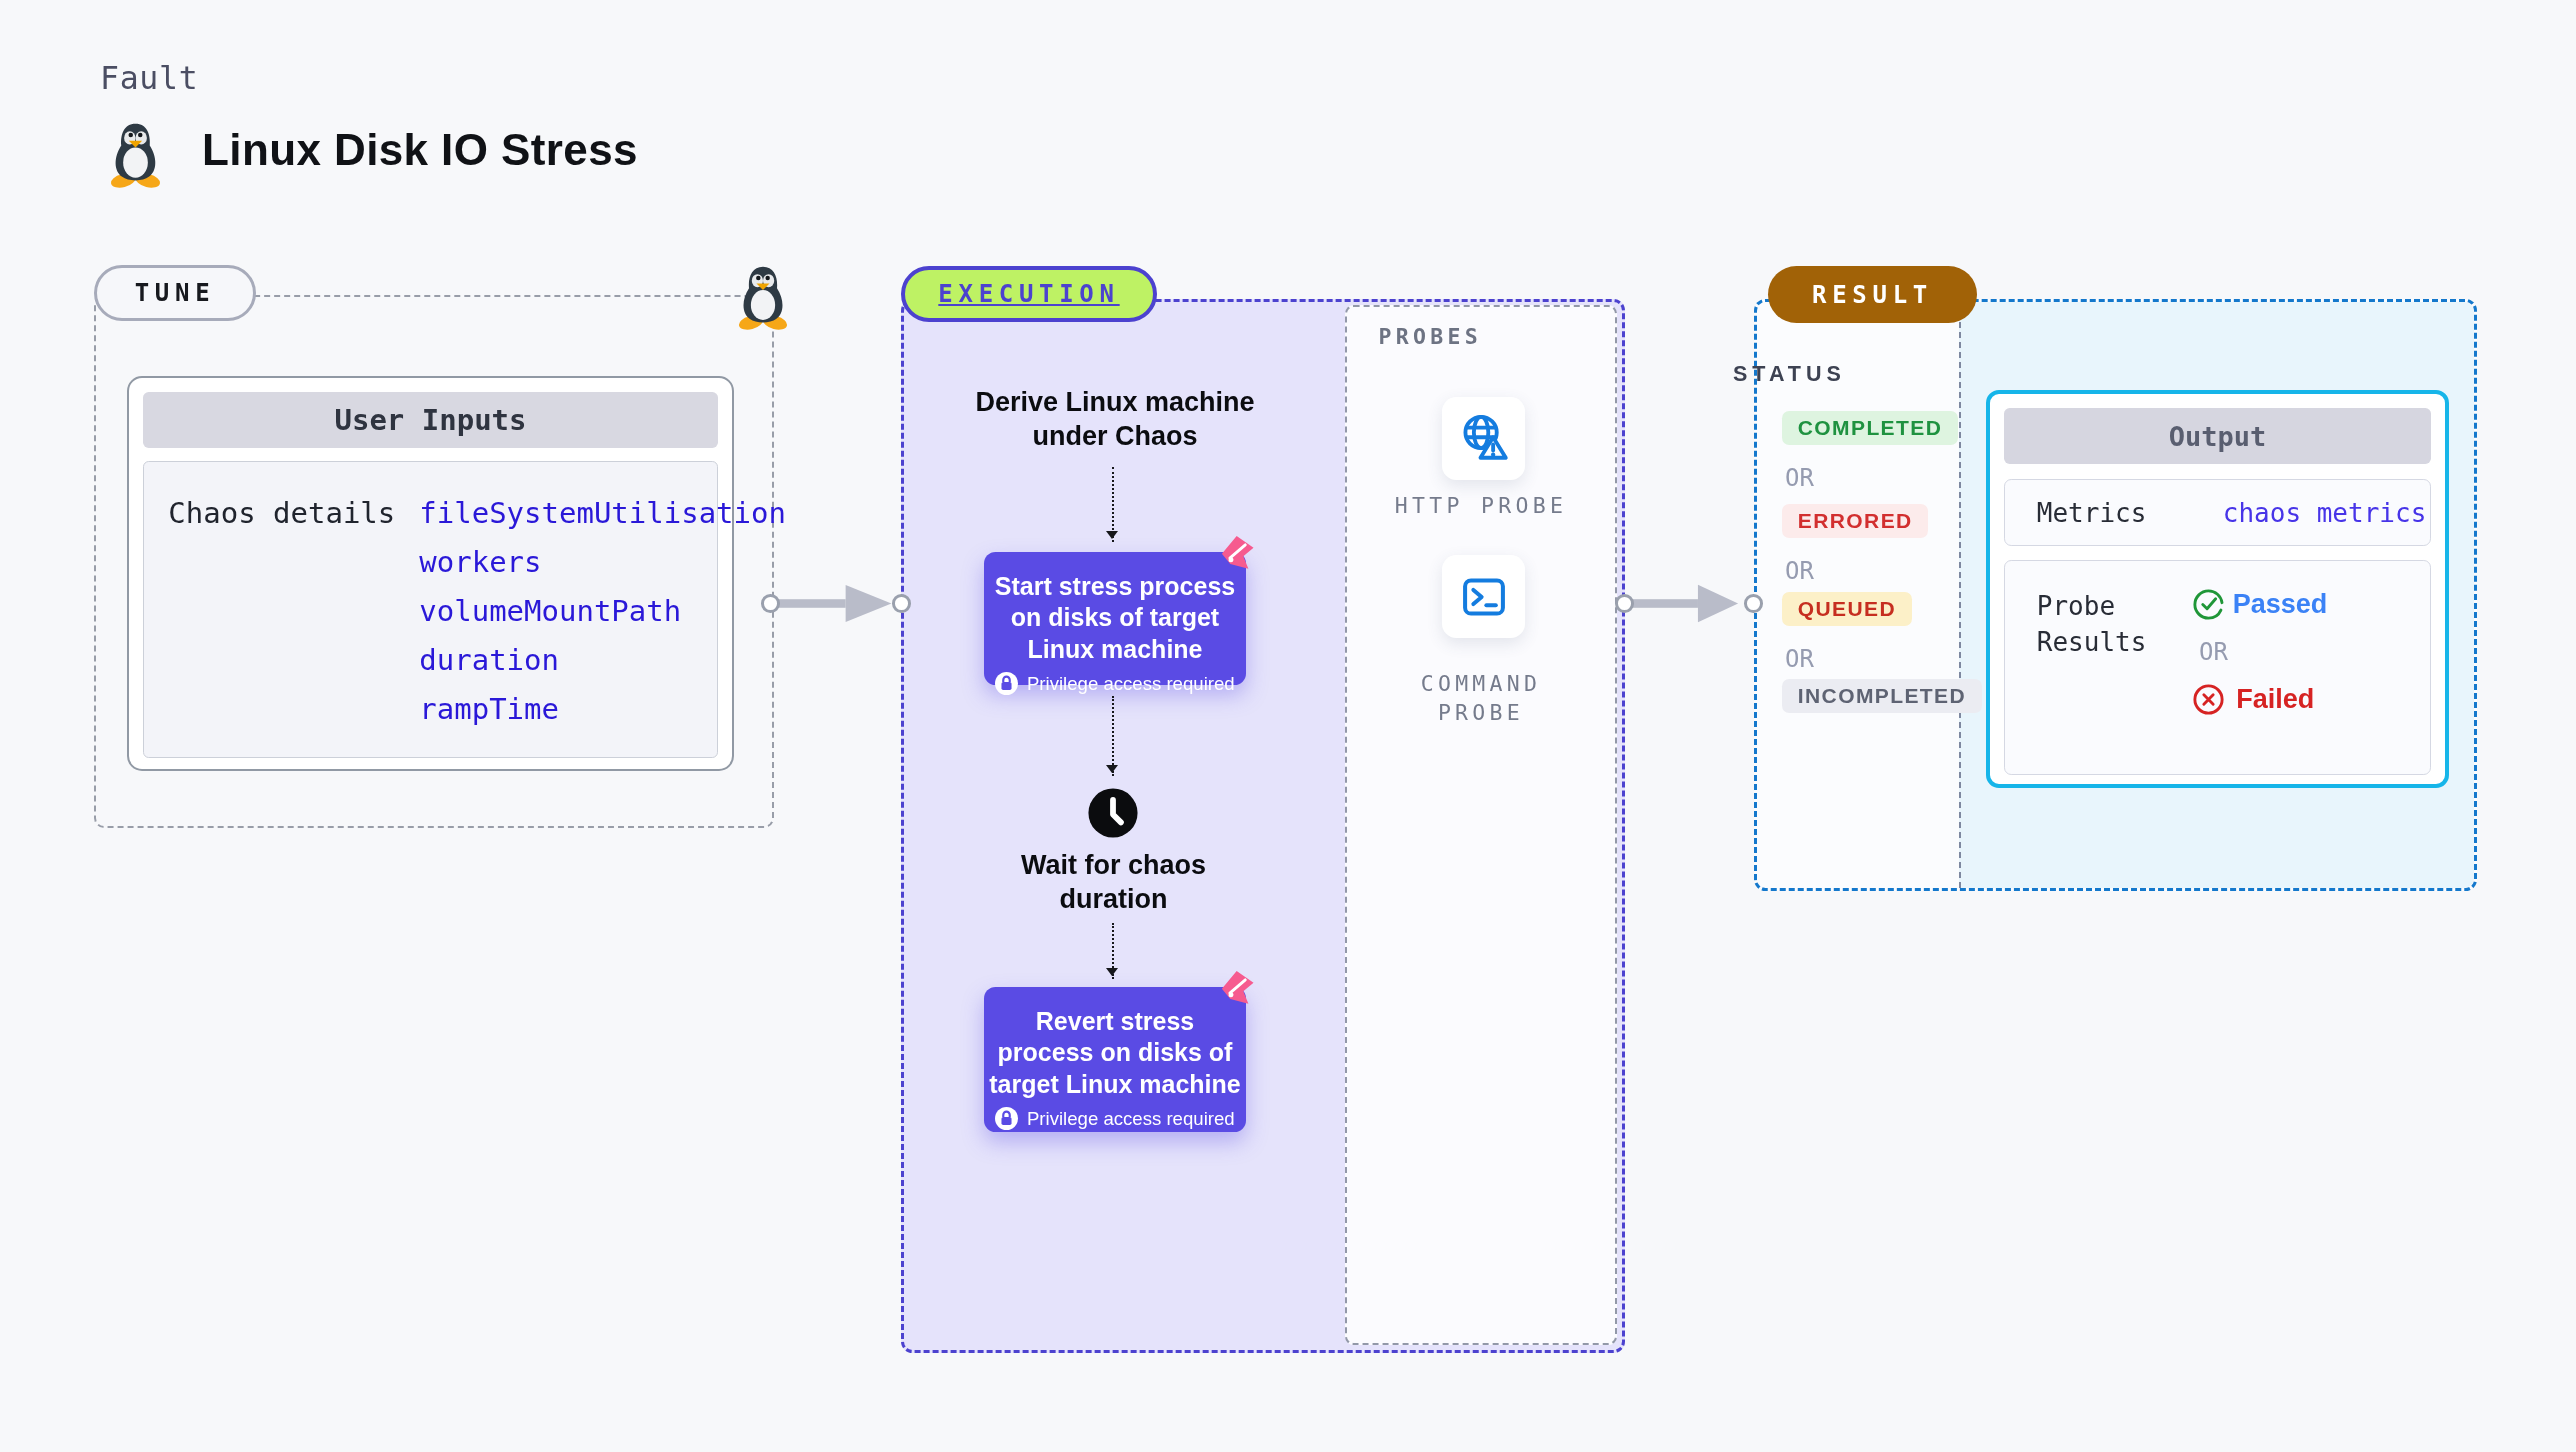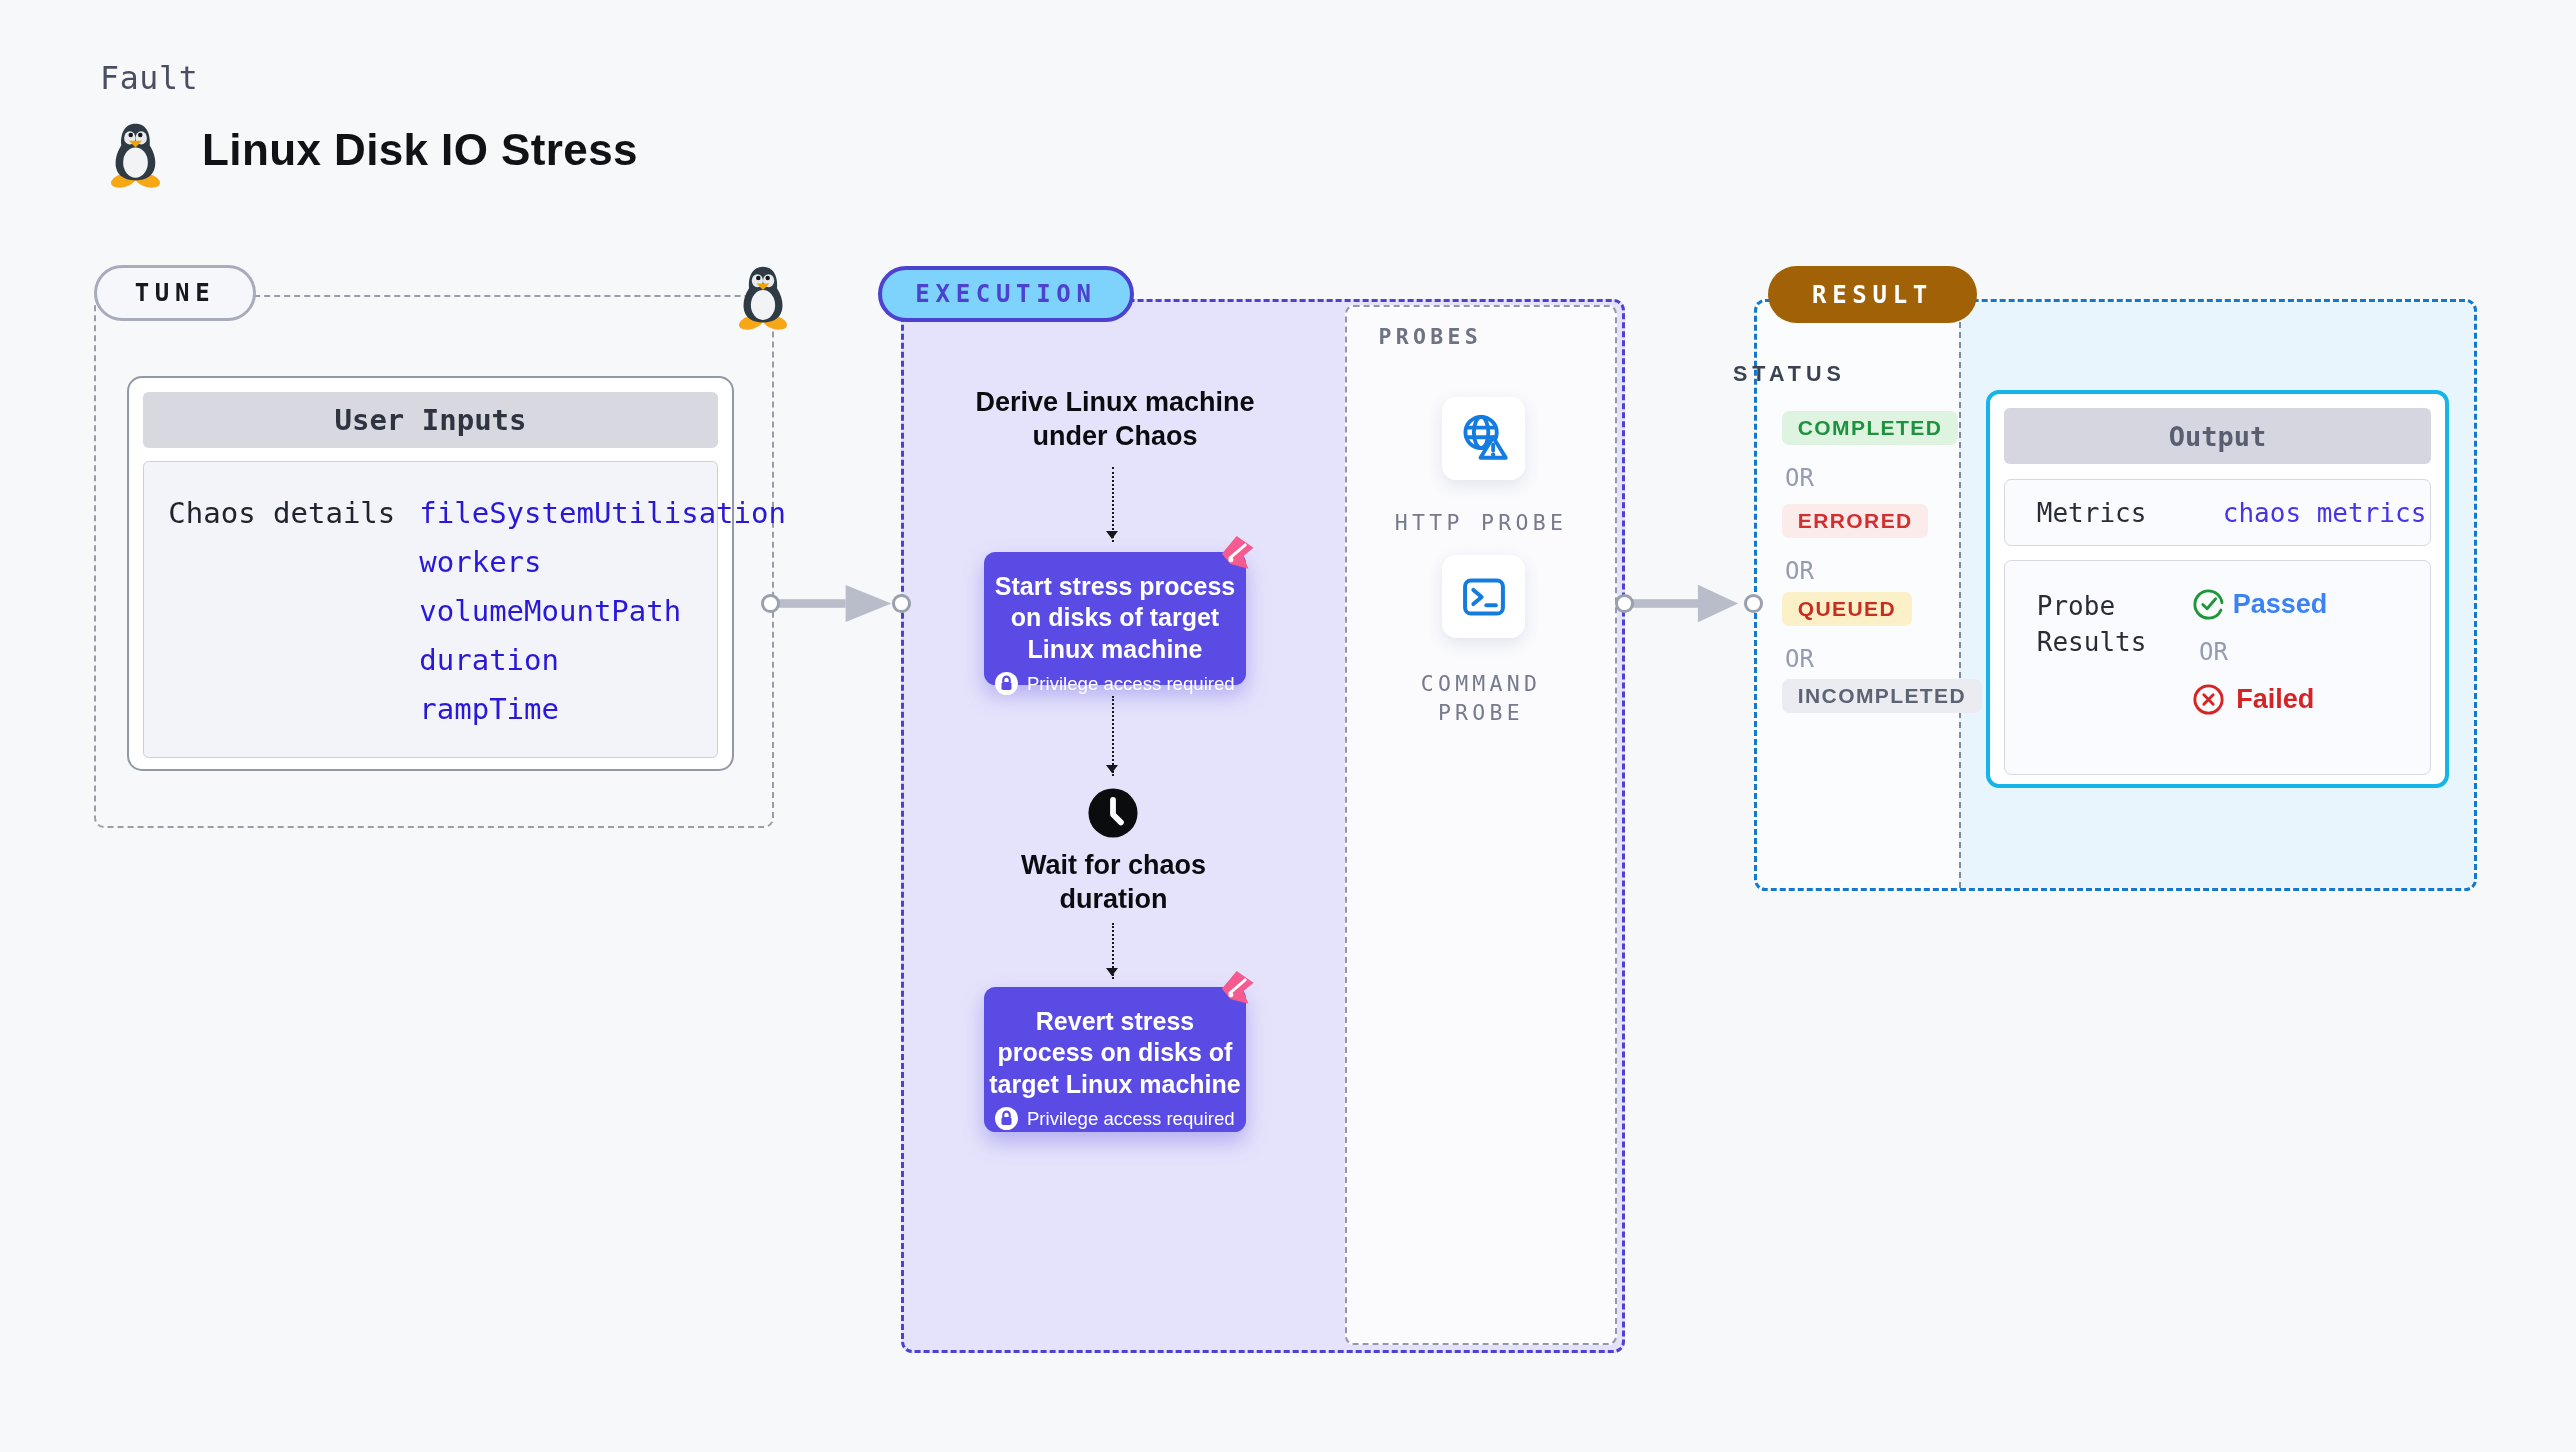--- a/index.html
+++ b/index.html
@@ -37,22 +37,22 @@
   .ui-row-label{position:absolute;left:24px;top:34px;font-size:29px;color:#20242e;}
   .ui-values{position:absolute;left:275px;top:34px;font-size:29px;color:#2a18d8;}
   .ui-values span{display:block;margin-bottom:15px;}
 
   
   .conn{position:absolute;z-index:4;}
 
   
   .exec-box{left:901px;top:299px;width:724px;height:1054px;background:#e5e3fb;
             border:3.6px dashed #4c42cf;border-radius:11.5px;box-sizing:border-box;}
-  .exec-pill{left:878px;top:266px;width:256px;height:56px;background:#7dd3fc;border:4.3px solid #4c42cf;
-             color:#4c42cf;box-sizing:border-box;}
+  .exec-pill{left:901px;top:266px;width:256px;height:56px;background:#bef264;border:4.3px solid #4c42cf;
+             color:#4c42cf;box-sizing:border-box;text-decoration:underline;}
   .flow-text{position:absolute;text-align:center;font-weight:bold;color:#0b0c10;font-size:27px;line-height:34px;}
   .node{position:absolute;background:#5a4be4;border-radius:11.5px;color:#ffffff;text-align:center;
         box-shadow:0 10px 21.5px rgba(90,75,228,.35);padding-top:18.6px;box-sizing:border-box;}
   .node .line{display:block;font-weight:bold;font-size:25px;line-height:31.5px;}
   .node-note{display:flex;align-items:center;justify-content:center;gap:8.6px;margin-top:7.2px;
         font-size:18.6px;color:#ffffff;}
   .ribbon{position:absolute;right:-11.5px;top:-20px;width:43px;height:43px;transform:rotate(10deg);z-index:3;}
   .clock{position:absolute;width:52px;height:52px;}
 
   
@@ -223,21 +223,21 @@
         <g fill="none" stroke="#147cdf" stroke-width="3.2" stroke-linecap="round">
           <circle cx="20" cy="17" r="13"></circle>
           <ellipse cx="20" cy="17" rx="6" ry="13"></ellipse>
           <path d="M8 13 H32 M8 21 H32"></path>
         </g>
         <path d="M30 21 L40.5 38 H19.5 Z" fill="#ffffff" stroke="#147cdf" stroke-width="3.2" stroke-linejoin="round"></path>
         <path d="M30 27 V32" stroke="#147cdf" stroke-width="3.2" stroke-linecap="round"></path>
         <circle cx="30" cy="35.4" r="1.8" fill="#147cdf"></circle>
       </svg>
     </div>
-    <div class="probe-label mono" style="top:201px;">HTTP PROBE</div>
+    <div class="probe-label mono" style="top:184px;">HTTP PROBE</div>
 
     <div class="probe-card" style="top:248px;">
       <svg width="52" height="52" viewBox="0 0 44 44">
         <g fill="none" stroke="#147cdf" stroke-width="3.4" stroke-linecap="round" stroke-linejoin="round">
           <rect x="6" y="8" width="32" height="28" rx="5"></rect>
           <path d="M13 16 L20 22 L13 28"></path>
           <path d="M24 29 H32"></path>
         </g>
       </svg>
     </div>

